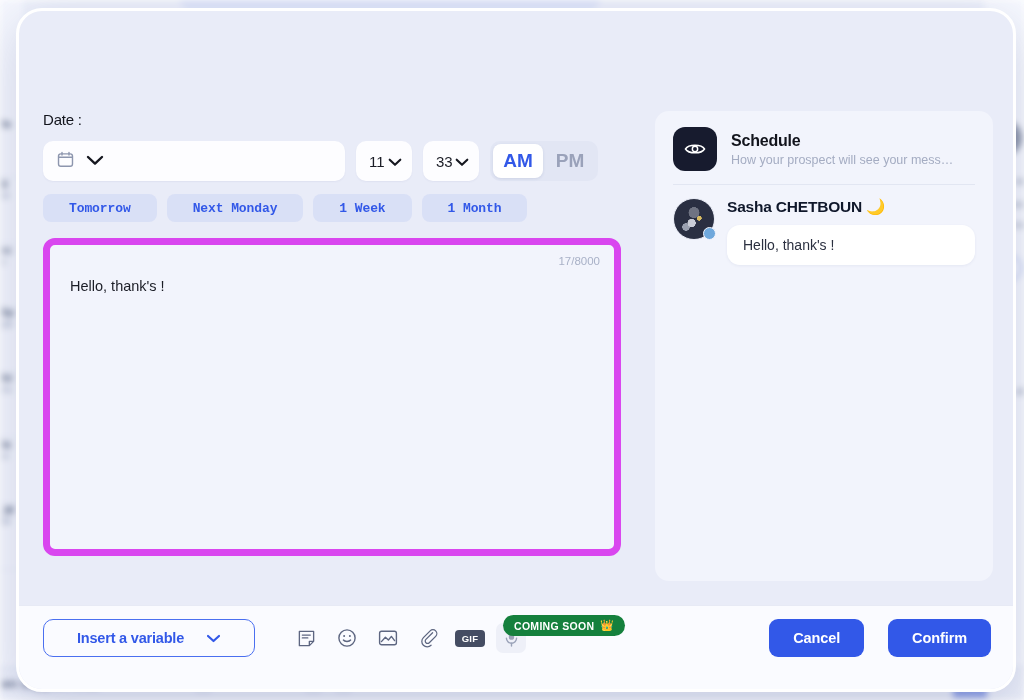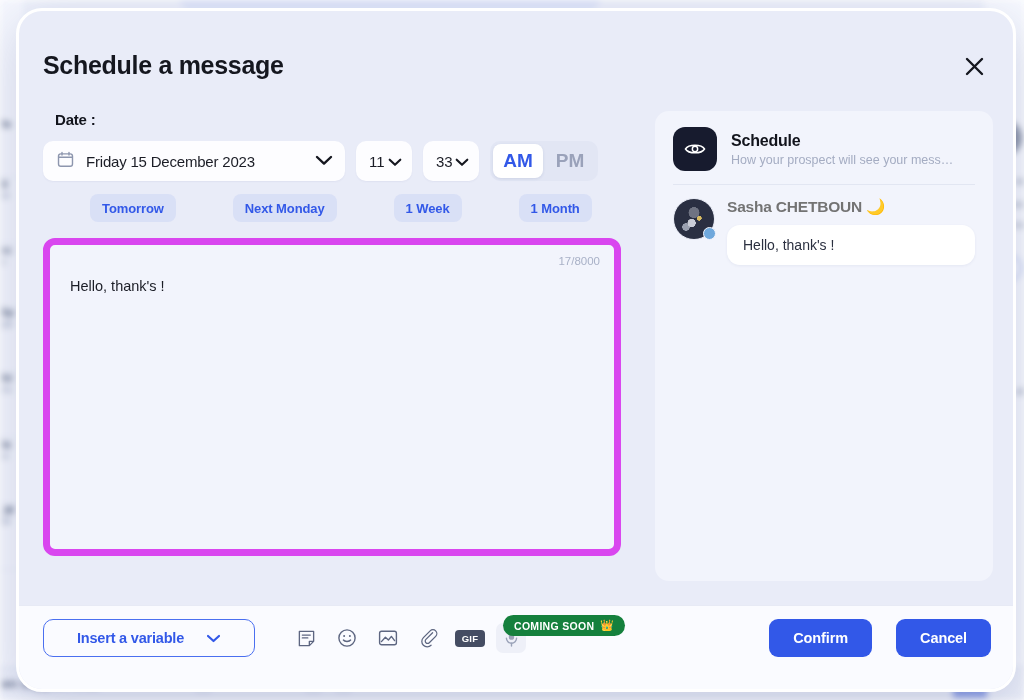--- a/index.html
+++ b/index.html
@@ -164,25 +164,24 @@
 
   .left-col {
     position: absolute;
     left: 24px;
     top: 0;
     width: 602px;
   }
 
   .date-label {
     font-size: 15px;
-    font-weight: 700;
+    font-weight: 400;
     color: #12141c;
     margin-bottom: 13px;
     letter-spacing: -0.2px;
-    margin-left: 12px;
   }
 
   .datetime-row {
     display: flex;
     align-items: center;
     gap: 11px;
   }
 
   .date-select {
     position: relative;
@@ -254,31 +253,30 @@
     box-shadow: 0 1px 3px rgba(60,75,130,.12);
   }
 
   .quick-chips {
     display: flex;
     gap: 10px;
     margin-top: 13px;
   }
   .chip {
     height: 28px;
-    padding: 0 12px;
+    padding: 0 26px;
     border: none;
     border-radius: 8px;
     background: #d9e0f6;
     color: #3258e8;
-    font-family: Liberation Sans, sans-serif;
+    font-family: Liberation Mono, monospace;
     font-size: 13px;
     font-weight: 700;
     cursor: pointer;
     letter-spacing: -0.1px;
-    margin-left: 47px;
   }
 
   .editor {
     position: relative;
     margin-top: 16px;
     width: 578px;
     height: 318px;
     background: #f2f4fc;
     border: 7px solid #d946ef;
     border-radius: 12px;
@@ -372,21 +370,21 @@
     right: -1px; bottom: 0;
     width: 13px; height: 13px;
     border-radius: 50%;
     background: #6fa8dc;
     border: 1.5px solid #f2f4fc;
   }
   .msg-col { margin-left: 12px; flex: 1; min-width: 0; }
   .msg-name {
     font-size: 15.5px;
     font-weight: 700;
-    color: #737373;
+    color: #0f172a;
     letter-spacing: -0.2px;
     white-space: nowrap;
   }
   .msg-bubble {
     margin-top: 9px;
     background: #ffffff;
     border-radius: 13px;
     padding: 12px 16px;
     font-size: 14px;
     color: #2b3040;
@@ -545,46 +543,37 @@
     <div class="bg-bottombar-txt">en support chat</div>
     <div class="bg-bottom-icon" style="left:196px"></div>
     <div class="bg-bottom-icon" style="left:306px"></div>
     <div class="bg-bottom-icon" style="left:336px"></div>
     <div class="bg-bottom-blue"></div>
   </div>
 </div>
 
 <div id="modal">
 
-  <div class="modal-header">
-    <div class="modal-title">Schedule a message</div>
-    <button class="close-btn">
-      <svg width="21" height="21" viewBox="0 0 21 21" aria-hidden="true">
-        <path d="M3 3 L18 18 M18 3 L3 18" stroke="#15171f" stroke-width="2.4" stroke-linecap="round"></path>
-      </svg>
-    </button>
-  </div>
 
   <div class="modal-body">
 
     <div class="left-col">
 
       <div class="date-label">Date :</div>
 
       <div class="datetime-row">
 
         <div class="date-select">
           <span class="cal-icon">
             <svg width="17" height="17" viewBox="0 0 18 18" aria-hidden="true">
               <rect x="1.6" y="3" width="14.8" height="13.2" rx="2.4" fill="none" stroke="#8d96ae" stroke-width="1.5"></rect>
               <path d="M1.6 6.6 H16.4" stroke="#8d96ae" stroke-width="1.5"></path>
               <path d="M5.3 1.6 V4.2 M12.7 1.6 V4.2" stroke="#8d96ae" stroke-width="1.5" stroke-linecap="round"></path>
             </svg>
           </span>
-          <span class="date-text">Friday 15 December 2023</span>
           <span class="chev">
             <svg width="18" height="11" viewBox="0 0 18 11" aria-hidden="true">
               <path d="M2 2 L9 8.6 L16 2" fill="none" stroke="#15171f" stroke-width="2.4" stroke-linecap="round" stroke-linejoin="round"></path>
             </svg>
           </span>
         </div>
 
         <div class="num-select">
           <span>11</span>
           <span class="chev">
@@ -712,19 +701,19 @@
       </button>
 
     </div>
 
     <div class="coming-soon">
       <span>COMING SOON</span>
       <span class="crown">👑</span>
     </div>
 
     <div class="footer-actions">
+      <button class="btn-primary">Cancel</button>
       <button class="btn-primary">Confirm</button>
-      <button class="btn-primary">Cancel</button>
     </div>
 
   </div>
 
 </div>
 
 </body></html>

